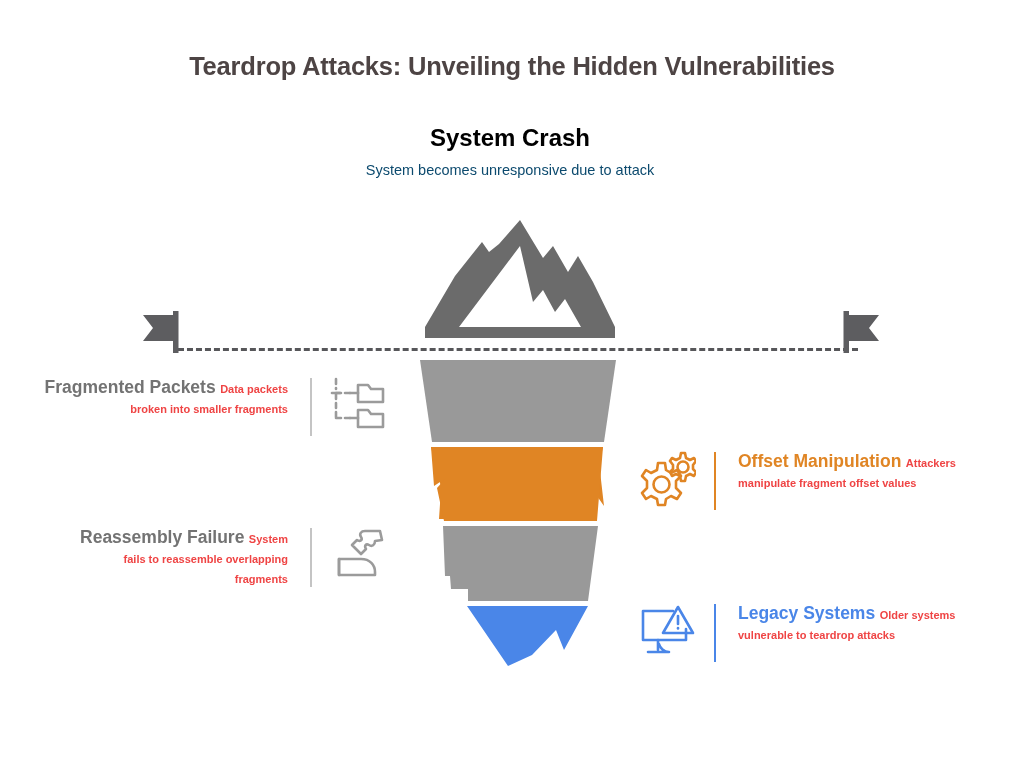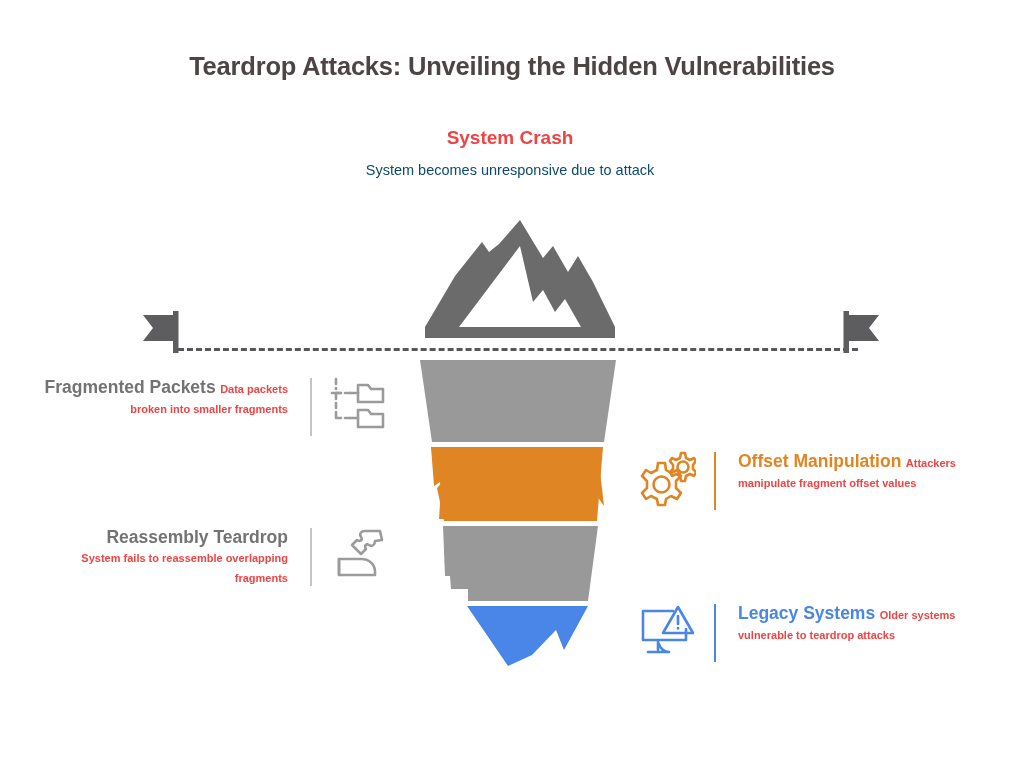--- a/index.html
+++ b/index.html
@@ -39,23 +39,23 @@
 
   
   .top-block {
     position: absolute;
     left: 330px;
     top: 126px;
     width: 360px;
     text-align: center;
   }
   .top-title {
-    font-size: 19px;
-    font-weight: bold;
-    color: #ef4444;
+    font-size: 24px;
+    font-weight: bold;
+    color: #000000;
     line-height: 24px;
   }
   .top-desc {
     margin-top: 10px;
     font-size: 14.5px;
     color: #0c4a6e;
     line-height: 20px;
     font-weight: normal;
   }
 
@@ -211,21 +211,21 @@
           <path d="M20 42 L28 42"></path>
           <path d="M28 9 L38 9 L41 13 L53 13 L53 26 L28 26 Z"></path>
           <path d="M28 34 L38 34 L41 38 L53 38 L53 51 L28 51 Z"></path>
         </g>
       </svg>
     </span>
   </div>
 
   <div class="side-item side-left c-gray item-reassembly">
     <span class="side-text side-text-left">
-      <span class="side-title">Reassembly Teardrop</span>
+      <span class="side-title">Reassembly Failure</span>
       <span class="side-desc">System fails to reassemble overlapping fragments</span>
     </span>
     <span class="divider divider-left"></span>
     <span class="side-icon icon-left">
       <svg width="56" height="58" viewBox="0 0 56 58" aria-hidden="true">
         <g fill="none" stroke="#9b9b9b" stroke-width="2.6" stroke-linecap="round" stroke-linejoin="round">
           <path d="M35 5 C31 5 29 8 31 11 C33 14 30 16 27 14 L22 19 L31 28 L36 23
                    C34 20 36 17 39 19 C42 21 45 19 45 15 L52 14 L50 5 Z"></path>
           <path d="M9 33 L31 33 C40 33 45 39 45 46 L45 49 L9 49 Z"></path>
           <path d="M9 33 L9 49"></path>

